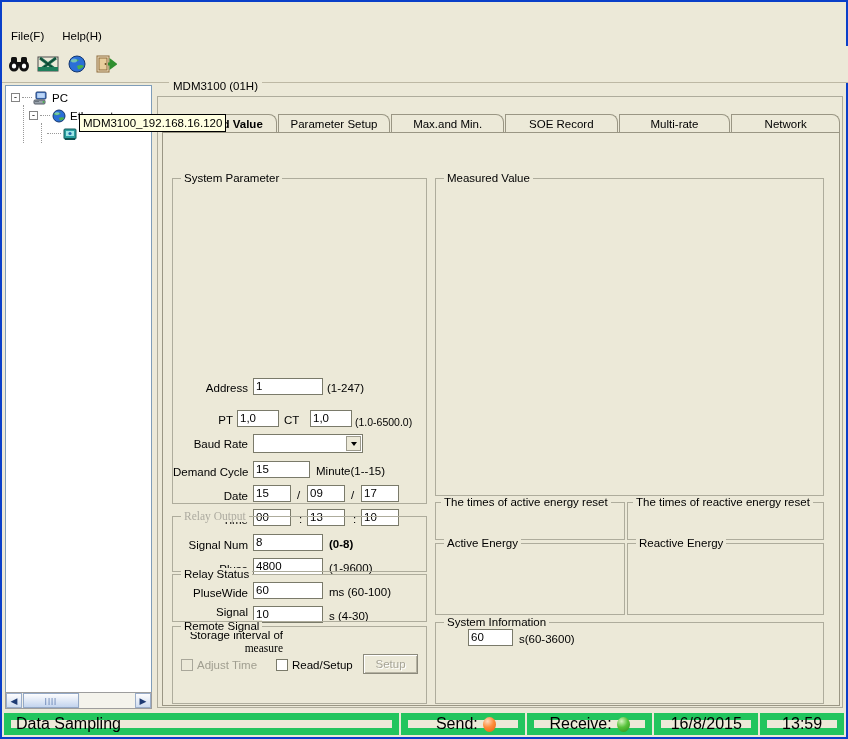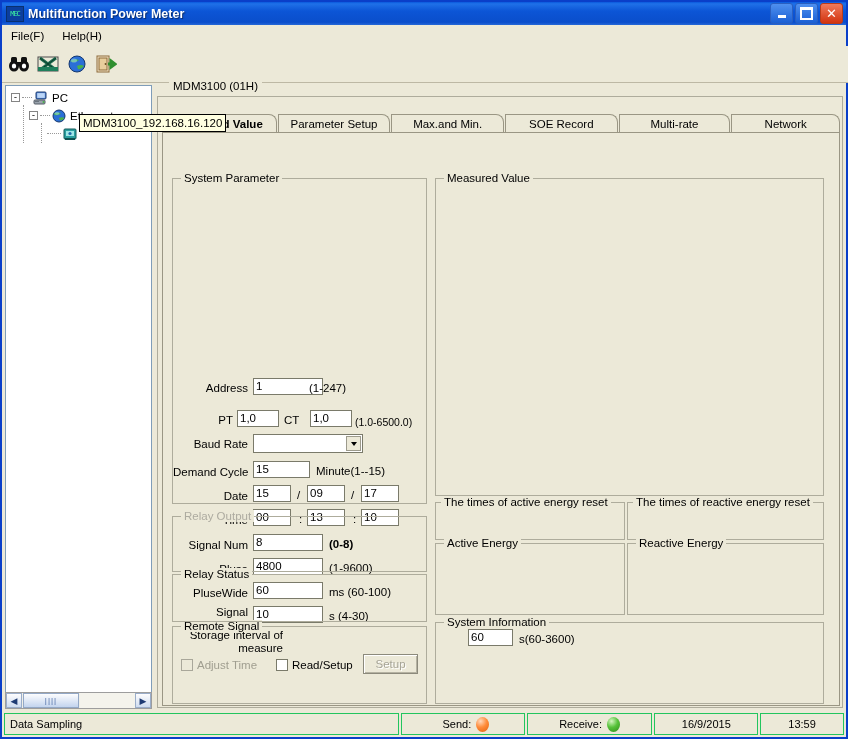--- a/index.html
+++ b/index.html
@@ -100,49 +100,36 @@
   .chk.dis{color:#A09E90;}
   .chk.dis .chkbox{border-color:#A9A79A;background:#ECE9D8;}
   .btn{position:absolute;background:#ECE9D8;border:1px solid #8C8A7C;box-sizing:border-box;
      display:flex;align-items:center;justify-content:center;font-size:11.5px;
      box-shadow:inset 1px 1px 0 #fff, inset -1px -1px 0 #B5B2A2;}
   .btn.dis{color:#A6A496;text-shadow:1px 1px 0 #fff;}
 
   
   #statusbar{position:absolute;left:2px;bottom:2px;width:840px;height:22px;background:#ECE9D8;
      display:flex;align-items:stretch;}
-  .sbcell{border:1px solid #22c55e;box-sizing:border-box;display:flex;align-items:center;
-     font-size:11px;padding:0 5px;margin-right:2px;background:#ECE9D8;}
+  .sbcell{border:7px solid #22c55e;box-sizing:border-box;display:flex;align-items:center;
+     font-size:16px;padding:0 5px;margin-right:2px;background:#ECE9D8;}
   .dot{width:13px;height:15px;border-radius:50%;display:inline-block;margin-left:5px;}
   .dot.orange{background:radial-gradient(circle at 35% 28%, #ffd9bd 0%, #FF8C3A 45%, #E2600C 100%);}
   .dot.green{background:radial-gradient(circle at 35% 28%, #d5f5c0 0%, #57C23A 45%, #2E8B18 100%);}
 
   
   #tooltip{position:absolute;left:77px;top:112px;height:18px;background:#FFFFE1;
      border:1px solid #000;box-sizing:border-box;font-size:11.5px;line-height:16px;
      padding:0 3px;white-space:nowrap;z-index:50;}
 </style>
 </head>
 <body>
 
 <div id="app">
 
-  <div id="titlebar">
-    <div id="titleicon">MEC</div>
-    <div id="titletext">Multifunction Power Meter</div>
-    <div class="wbtn min">
-        <i></i>
-      </div>
-    <div class="wbtn max">
-        <i></i>
-      </div>
-    <div class="wbtn cls">
-        <i>✕</i>
-      </div>
-  </div>
 
   <div id="menubar">
     <div class="menuitem">File(F)</div>
     <div class="menuitem">Help(H)</div>
   </div>
 
   <div id="toolbar">
     <div class="tbtn">
       <span>
       <svg width="22" height="20" viewBox="0 0 22 20">
@@ -259,21 +246,21 @@
   </div>
   <div id="tabbody"></div>
 
   <div id="tooltip">MDM3100_192.168.16.120</div>
 
   <div class="gbox" style="left:170px;top:176px;width:255px;height:326px;padding-left:32px;">
     <div class="gtitle">System Parameter</div>
 
     <div class="lbl r" style="left:10px;top:203px;width:65px;">Address</div>
     <div class="inp" style="left:80px;top:199px;width:70px;">1</div>
-    <div class="lbl" style="left:136px;top:203px;">(1-247)</div>
+    <div class="lbl" style="left:154px;top:203px;">(1-247)</div>
 
     <div class="lbl r" style="left:20px;top:235px;width:40px;">PT</div>
     <div class="inp" style="left:64px;top:231px;width:42px;">1,0</div>
     <div class="lbl" style="left:111px;top:235px;">CT</div>
     <div class="inp" style="left:137px;top:231px;width:42px;">1,0</div>
     <div class="lbl" style="left:182px;top:237px;font-size:10.5px;">(1.0-6500.0)</div>
 
     <div class="lbl r" style="left:0px;top:259px;width:75px;">Baud Rate</div>
     <div class="combo" style="left:80px;top:255px;width:110px;">
       <span></span>
@@ -311,37 +298,37 @@
     <div class="lbl r" style="left:0px;top:408px;width:75px;">PluseWide</div>
     <div class="inp" style="left:80px;top:403px;width:70px;">60</div>
     <div class="lbl" style="left:156px;top:407px;">ms (60-100)</div>
 
     <div class="lbl r" style="left:10px;top:427px;width:65px;">Signal</div>
     <div class="lbl r" style="left:10px;top:440px;width:65px;">Interval</div>
     <div class="inp" style="left:80px;top:427px;width:70px;">10</div>
     <div class="lbl" style="left:156px;top:431px;">s (4-30)</div>
 
     <div class="lbl r" style="left:0px;top:450px;width:110px;">Storage interval of</div>
-    <div class="lbl r" style="left:0px;top:463px;width:110px;">measure</div>
+    <div class="lbl r" style="left:0px;top:463px;width:110px;font-family:Liberation Serif, serif;">measure</div>
     <div class="inp" style="left:295px;top:450px;width:45px;">60</div>
     <div class="lbl" style="left:346px;top:454px;">s(60-3600)</div>
 
     <div class="chk dis" style="left:8px;top:480px;">
       <span class="chkbox"></span>
       <span>Adjust Time</span>
     </div>
     <div class="chk" style="left:103px;top:480px;">
       <span class="chkbox"></span>
       <span>Read/Setup</span>
     </div>
     <div class="btn dis" style="left:190px;top:475px;width:55px;height:20px;">Setup</div>
   </div>
 
   <div class="gbox" style="left:170px;top:514px;width:255px;height:56px;">
-    <div class="gtitle" style="color:#ADABA0;">Relay Output</div>
+    <div class="gtitle" style="color:#ADABA0;font-family:Liberation Serif, serif;">Relay Output</div>
 
   </div>
 
   <div class="gbox" style="left:170px;top:624px;width:255px;height:78px;">
     <div class="gtitle">Remote Signal</div>
 
   </div>
 
   <div class="gbox" style="left:170px;top:572px;width:255px;height:48px;">
     <div class="gtitle">Relay Status</div>
@@ -380,17 +367,17 @@
   <div id="statusbar">
     <div class="sbcell" style="width:396px;">Data Sampling</div>
     <div class="sbcell" style="width:124px;justify-content:center;padding-left:11px;">
       <span>Send:</span>
       <span class="dot orange"></span>
     </div>
     <div class="sbcell" style="width:126px;justify-content:center;">
       <span>Receive:</span>
       <span class="dot green"></span>
     </div>
-    <div class="sbcell" style="width:104px;justify-content:center;">16/9/2015</div>
+    <div class="sbcell" style="width:104px;justify-content:center;">16/8/2015</div>
     <div class="sbcell" style="width:84px;justify-content:center;margin-right:0;">13:59</div>
   </div>
 
 </div>
 
 </body></html>

